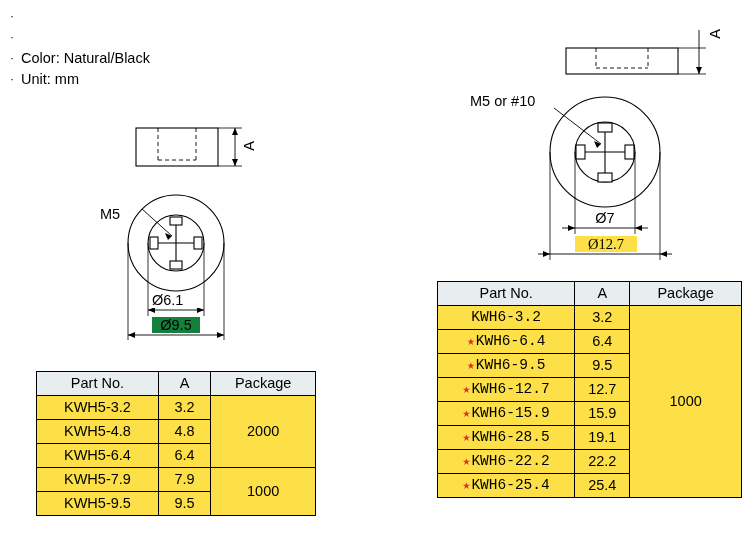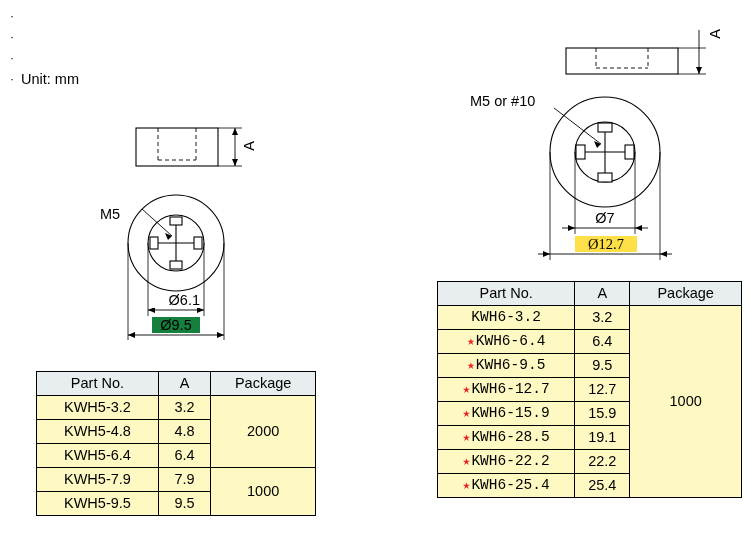--- a/index.html
+++ b/index.html
@@ -25,21 +25,21 @@
   #spec-list .bullet{
     width:11px;
     display:inline-block;
     font-size:12px;
     line-height:21px;
   }
 
   
   table.parts{
     border-collapse:collapse;
-    background:#fef9c3;
+    background:#fde047;
     font-size:14.5px;
   }
   table.parts th, table.parts td{
     border:1px solid #000000;
     text-align:center;
     padding:0 4px;
     height:23px;
     line-height:23px;
     white-space:nowrap;
     font-weight:normal;
@@ -84,20 +84,21 @@
 
 <div class="abs" id="spec-list">
   <div class="spec-row">
     <span class="bullet">·</span>
   </div>
   <div class="spec-row">
     <span class="bullet">·</span>
   </div>
   <div class="spec-row">
     <span class="bullet">·</span>
+    <span>Color: Natural/Black</span>
   </div>
   <div class="spec-row">
     <span class="bullet">·</span>
     <span>Unit: mm</span>
   </div>
 </div>
 
 <div class="abs" style="left:130px;top:118px;">
   <svg width="130" height="60" viewBox="0 0 130 60">
 
@@ -145,21 +146,21 @@
 
     <line x1="52" y1="122" x2="108" y2="122" stroke="#000" stroke-width="0.9"></line>
     <polygon points="52,122 59,119 59,125" fill="#000"></polygon>
     <polygon points="108,122 101,119 101,125" fill="#000"></polygon>
 
     <line x1="32" y1="147" x2="128" y2="147" stroke="#000" stroke-width="0.9"></line>
     <polygon points="32,147 39,144 39,150" fill="#000"></polygon>
     <polygon points="128,147 121,144 121,150" fill="#000"></polygon>
   </svg>
   <div class="abs lbl" style="left:4px;top:18px;">M5</div>
-  <div class="abs lbl" style="left:56px;top:104px;width:48px;text-align:right;background:#fff;">Ø6.1</div>
+  <div class="abs lbl" style="left:56px;top:104px;width:48px;text-align:left;background:#fff;">Ø6.1</div>
   <div class="abs lbl" style="left:56px;top:129px;width:48px;text-align:center;background:#15803d;">Ø9.5</div>
 </div>
 
 <div class="abs" id="table5-wrap">
   <table class="parts">
     <thead>
       <tr>
         <th class="c1">Part No.</th>
         <th class="c2">A</th>
         <th class="c3">Package</th>

